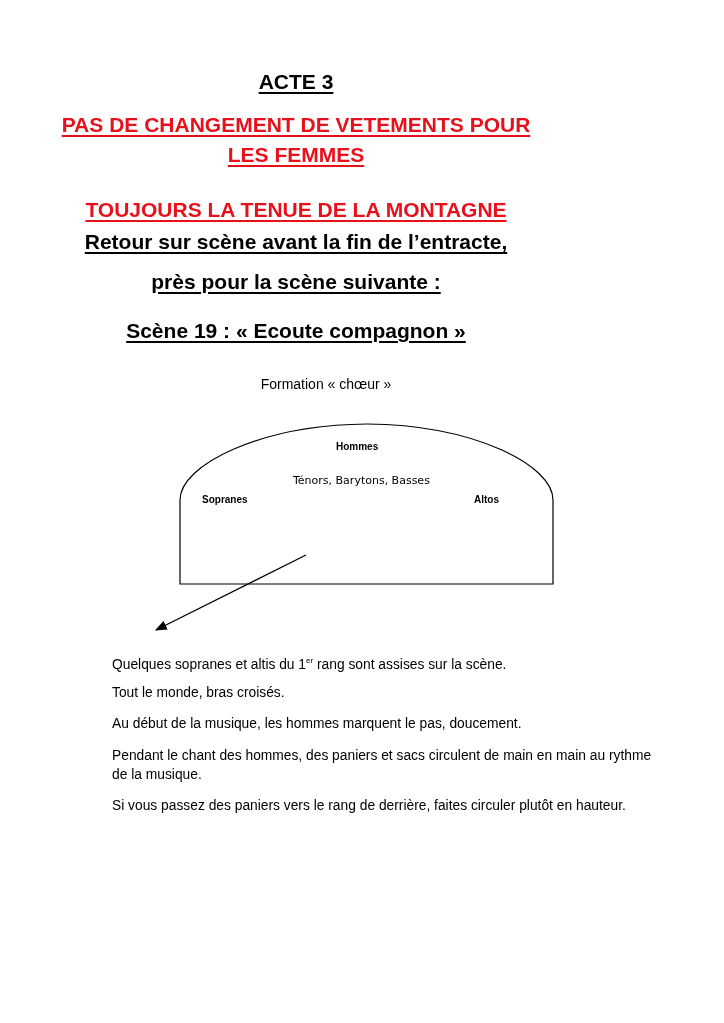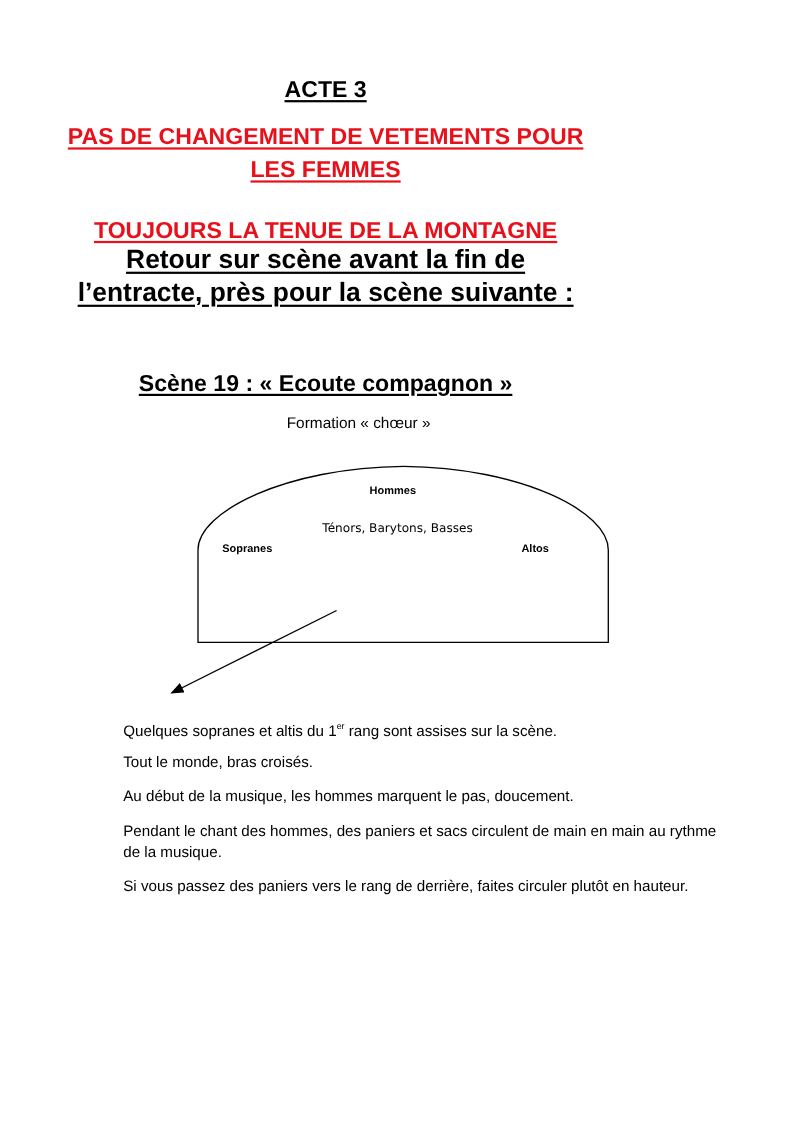--- a/index.html
+++ b/index.html
@@ -3,22 +3,22 @@
 <meta charset="utf-8">
 <style>
   html, body { margin: 0; padding: 0; background: #ffffff; }
   body { width: 724px; height: 1023px; position: relative; overflow: hidden; font-family: "Liberation Sans", sans-serif; color: #000; }
   .h { position: absolute; left: 0; width: 592px; text-align: center; font-weight: bold; text-decoration: underline; text-decoration-thickness: 2px; text-underline-offset: 3px; }
   .black { color: #000; }
   .red { color: #e8101a; }
   #acte { top: 70px; font-size: 21px; }
   #red1 { top: 110px; font-size: 21px; line-height: 30px; }
   #red2 { top: 178px; font-size: 21px; margin-top: 20px; }
-  #retour { top: 222px; font-size: 24px; line-height: 30px; }
-  #scene { top: 337px; font-size: 21px; }
+  #retour { top: 222px; font-size: 21px; line-height: 40px; }
+  #scene { top: 319px; font-size: 21px; }
   #formation { position: absolute; top: 376px; left: 0; width: 652px; text-align: center; font-size: 14px; }
   #diagram { position: absolute; left: 0; top: 0; }
   .dlabel { position: absolute; font-size: 10px; }
   .bold { font-weight: bold; }
   #hommes { top: 441px; left: 336px; }
   #voices { top: 474px; left: 293px; font-size: 11px; font-family: "DejaVu Sans", sans-serif; }
   #sopranes { top: 494px; left: 202px; }
   #altos { top: 494px; left: 474px; }
   .para { position: absolute; left: 112px; width: 540px; font-size: 13.8px; line-height: 19px; }
   #p0 { top: 651px; }

